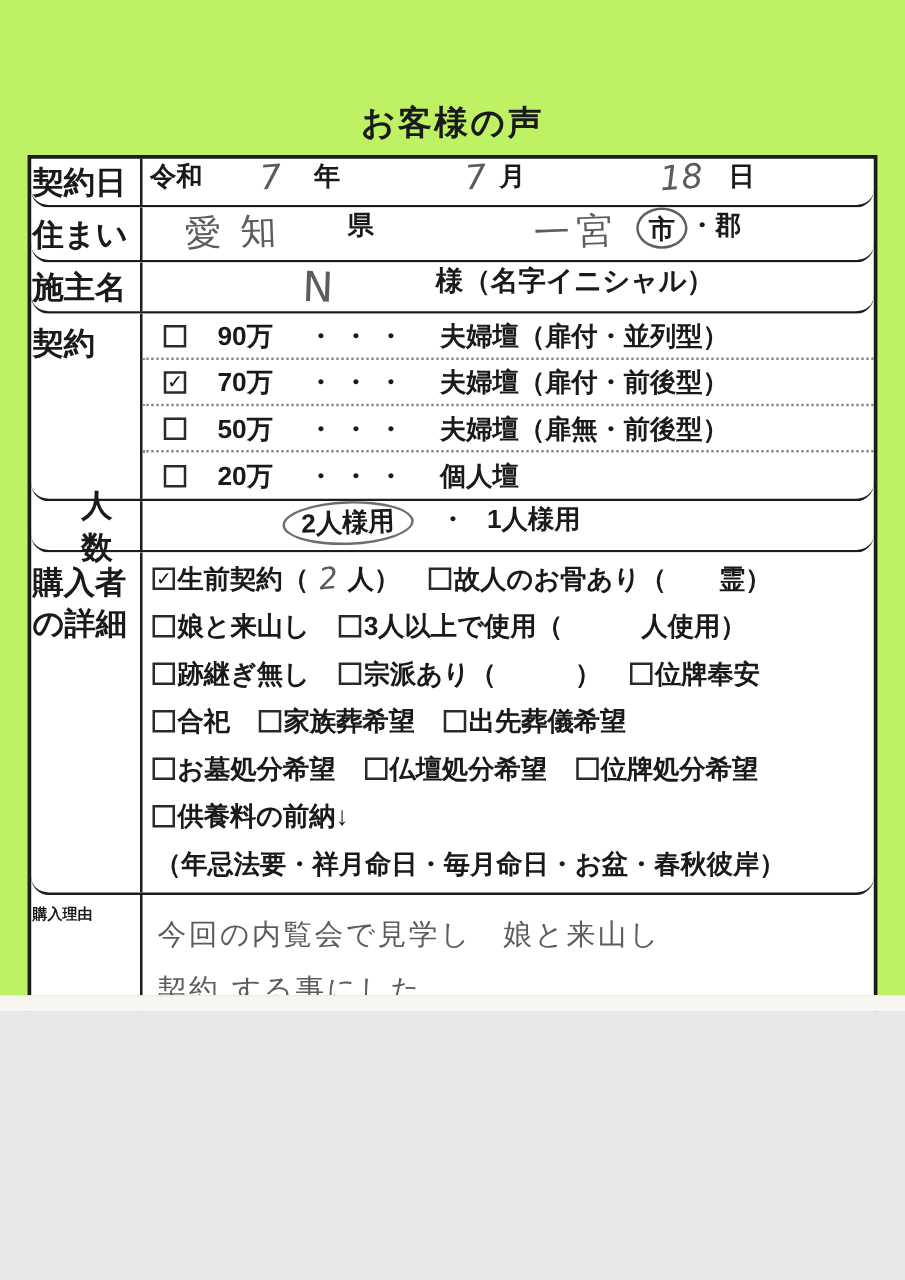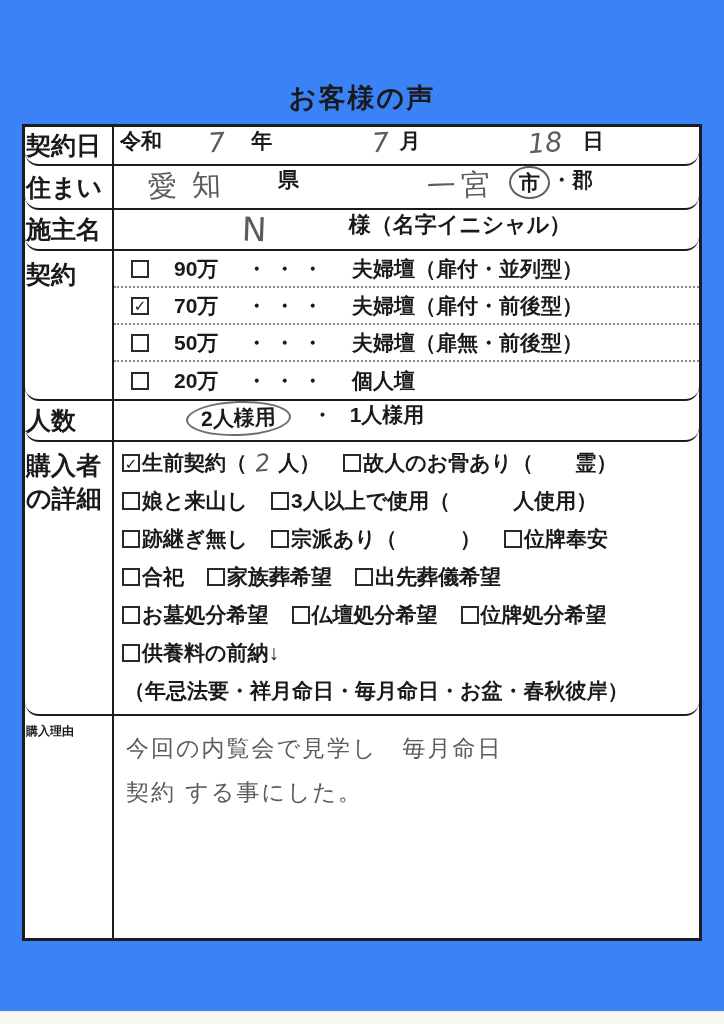--- a/index.html
+++ b/index.html
@@ -1,22 +1,22 @@
 <!DOCTYPE html>
 <html><head>
 <meta charset="utf-8">
 <style>
   * { margin: 0; padding: 0; box-sizing: border-box; }
   html, body { background: #e8e8e8; }
   .sheet {
     position: relative;
     width: 724px;
-    height: 1024px;
+    height: 809px;
     margin: 0 auto;
-    background: #3b82f6;
+    background: #bef264;
     font-family: "Liberation Sans", "DejaVu Sans", sans-serif;
     color: #1a1a1a;
     overflow: hidden;
   }
   .title {
     position: absolute;
     top: 80px;
     left: 0;
     width: 100%;
     text-align: center;
@@ -42,21 +42,21 @@
     padding: 0 1px;
   }
   .lcell.top { justify-content: flex-start; padding-top: 7px; }
   .lcell.small { font-size: 12px; letter-spacing: 0; }
   .ccell { flex: 1; position: relative; font-weight: 700; font-size: 21px; }
 
   
   .r-date  .ccell, .r-date  .lcell { height: 37px; }
   .r-resid .ccell, .r-resid .lcell { height: 42px; }
   .r-name  .ccell, .r-name  .lcell { height: 39px; }
-  .r-people .ccell, .r-people .lcell { height: 39px; }
+  .r-people .ccell, .r-people .lcell { height: 39px; padding-left: 40px; }
   .r-details .ccell, .r-details .lcell { height: 272px; }
   .r-reason .ccell, .r-reason .lcell { height: 222px; }
 
   .hline { display: flex; align-items: flex-start; height: 100%; }
 
   
   .hw { font-family: "DejaVu Sans", sans-serif; font-weight: 400; color: #5c5c5c; }
   .hw-num { font-style: italic; font-size: 27px; display: inline-block; transform: rotate(-4deg); }
   .hw-pref { font-size: 29px; letter-spacing: 15px; display: inline-block; transform: rotate(-2deg); }
   .hw-city { font-size: 29px; letter-spacing: 5px; display: inline-block; transform: rotate(-2deg); }
@@ -306,21 +306,21 @@
           </div>
           <div class="dline dnote">（年忌法要・祥月命日・毎月命日・お盆・春秋彼岸）</div>
         </div>
       </div>
     </div>
 
     <div class="frow r-reason">
       <div class="lcell top small">購入理由</div>
       <div class="ccell">
         <div class="reason-text hw hw-reason">
-          <div>今回の内覧会で見学し　毎月命日</div>
+          <div>今回の内覧会で見学し　娘と来山し</div>
           <div>契約 する事にした。</div>
         </div>
       </div>
     </div>
 
   </div>
 
   <div class="scan-band"></div>
 
 </div>

